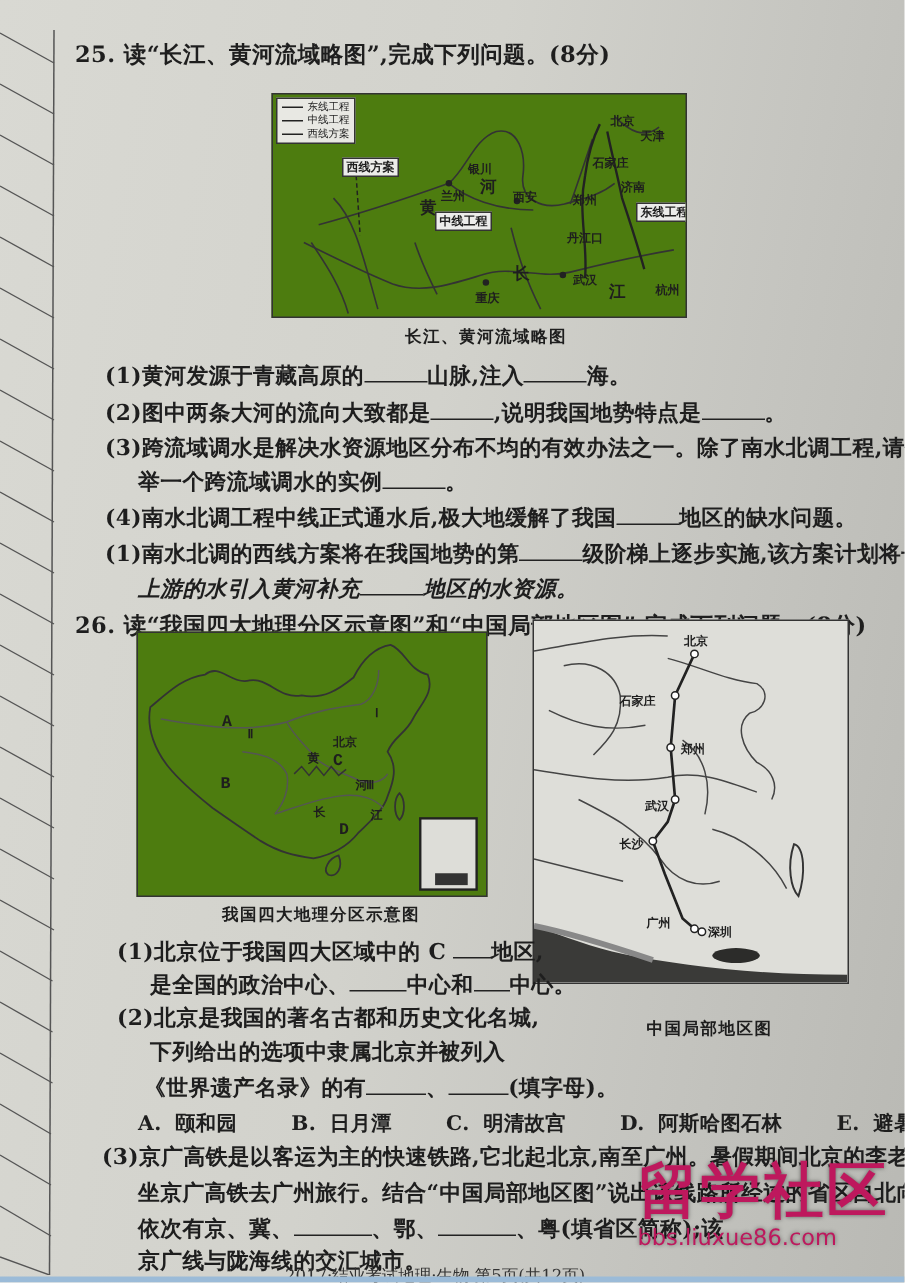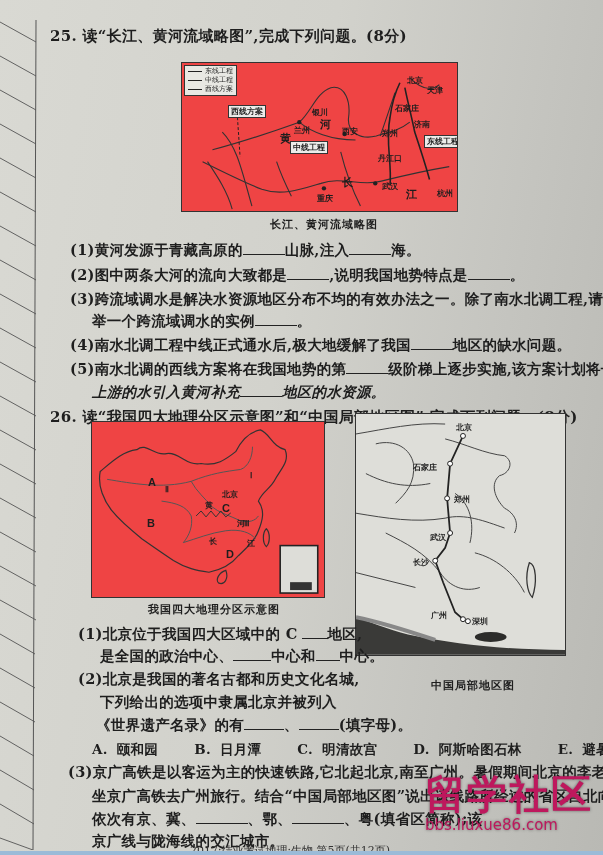--- a/index.html
+++ b/index.html
@@ -19,30 +19,30 @@
   
   .line {
     position: absolute; font-size: 14.5px; font-weight: bold; white-space: nowrap;
     letter-spacing: 0.3px; line-height: 18px;
   }
   .blank {
     display: inline-block; border-bottom: 1.3px solid #222; height: 14px; vertical-align: baseline;
   }
   .q-title { font-size: 15px; }
   
-  .figure { position: absolute; border: 1.5px solid #333; background: #ef4444; overflow: hidden; }
+  .figure { position: absolute; border: 1.5px solid #333; background: #4d7c0f; overflow: hidden; }
   .figure svg { width: 100%; height: 100%; display: block; }
   .caption { position: absolute; font-size: 11px; font-weight: bold; white-space: nowrap; letter-spacing: 1px; }
   .legend-box {
     position: absolute; left: 2px; top: 2px; border: 1px solid #333; background: #e8e8e3;
     font-size: 7px; padding: 1px 3px; line-height: 9px; font-family: "DejaVu Sans", sans-serif;
   }
   .legend-row { display: flex; align-items: center; gap: 3px; }
   .legend-row .ln { width: 14px; border-top: 1.2px solid #222; }
-  .maplabel { position: absolute; font-size: 8px; font-weight: bold; font-family: Liberation Sans, sans-serif; white-space: nowrap; }
+  .maplabel { position: absolute; font-size: 8px; font-weight: bold; font-family: Liberation Mono, monospace; white-space: nowrap; }
   .maplabel.big { font-size: 11px; }
   .maplabel.boxed { border: 1px solid #333; background: #ececea; padding: 0 2px; }
   .footer { position: absolute; font-size: 11px; color: #333; white-space: nowrap; }
   .watermark {
     position: absolute; right: 8px; top: 772px; width: 170px; height: 72px;
     color: #be185d; font-family: "DejaVu Sans", sans-serif;
     text-shadow: 0 0 3px rgba(0,0,0,0.5);
   }
   .watermark .wm-cn { font-size: 40px; font-weight: bold; letter-spacing: 2px; line-height: 44px; }
   .watermark .wm-url { font-size: 15px; font-family: "DejaVu Sans", sans-serif; }
@@ -161,21 +161,21 @@
     <span>(2)图中两条大河的流向大致都是</span><span class="blank" style="width:42px"></span><span>,说明我国地势特点是</span><span class="blank" style="width:42px"></span><span>。</span>
   </div>
   <div class="line" style="left:70px; top:290px;">(3)跨流域调水是解决水资源地区分布不均的有效办法之一。除了南水北调工程,请你再</div>
   <div class="line" style="left:92px; top:312px;">
     <span>举一个跨流域调水的实例</span><span class="blank" style="width:42px"></span><span>。</span>
   </div>
   <div class="line" style="left:70px; top:336px;">
     <span>(4)南水北调工程中线正式通水后,极大地缓解了我国</span><span class="blank" style="width:42px"></span><span>地区的缺水问题。</span>
   </div>
   <div class="line" style="left:70px; top:360px;">
-    <span>(5)南水北调的西线方案将在我国地势的第</span><span class="blank" style="width:42px"></span><span>级阶梯上逐步实施,该方案计划将长江</span>
+    <span>(1)南水北调的西线方案将在我国地势的第</span><span class="blank" style="width:42px"></span><span>级阶梯上逐步实施,该方案计划将长江</span>
   </div>
   <div class="line" style="left:92px; top:383px;font-style:italic;">
     <span>上游的水引入黄河补充</span><span class="blank" style="width:42px"></span><span>地区的水资源。</span>
   </div>
 
   <div class="line q-title" style="left:50px; top:408px;">26. 读“我国四大地理分区示意图”和“中国局部地区图”,完成下列问题。(8分)</div>
 
   <div class="figure" style="left:91px; top:421px; width:234px; height:177px;">
     <svg viewBox="0 0 234 177">
       <g fill="none" stroke="#333" stroke-width="1.2">

